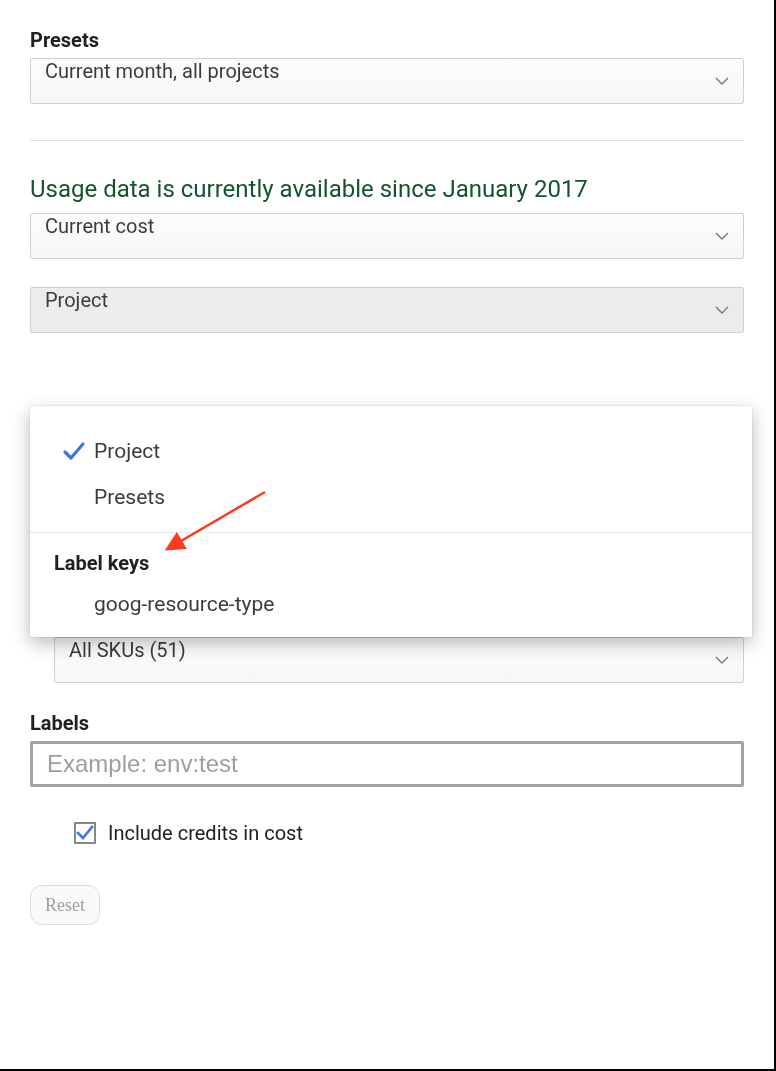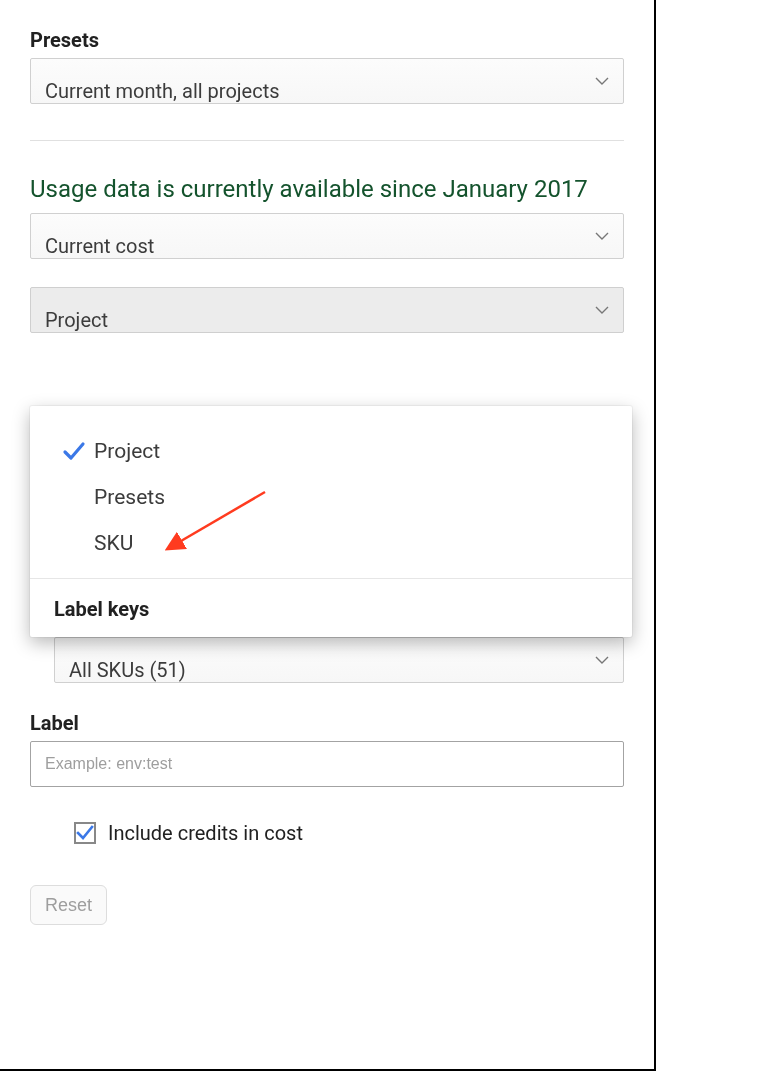--- a/index.html
+++ b/index.html
@@ -3,21 +3,21 @@
 <meta charset="utf-8">
 <style>
   * { box-sizing: border-box; }
   body {
     margin: 0;
     font-family: Roboto, "Helvetica Neue", Arial, sans-serif;
     background: #fff;
     color: #212121;
   }
   .panel {
-    width: 656px;
+    width: 776px;
     height: 1071px;
     border-right: 2px solid #000;
     border-bottom: 2px solid #000;
     padding: 28px 30px 20px 30px;
     position: relative;
   }
   .section-label {
     font-size: 20px;
     font-weight: 700;
     color: #212121;
@@ -29,21 +29,21 @@
     margin-bottom: 10px;
   }
   .select {
     position: relative;
     width: 100%;
     height: 46px;
     border: 1px solid #d0d0d0;
     border-radius: 2px;
     background: linear-gradient(#fcfcfc, #f7f7f7);
     display: flex;
-    align-items: flex-end;
+    align-items: flex-start;
     padding: 0 14px;
     font-size: 20px;
     color: #3c3c3c;
     cursor: pointer;
   }
   .select.active {
     background: #ececec;
     border-color: #cfcfcf;
   }
   .select .caret {
@@ -90,24 +90,24 @@
     margin: 12px 0 8px 0;
   }
   .dd-heading {
     font-size: 20px;
     font-weight: 700;
     padding: 10px 24px 6px 24px;
   }
   .input {
     width: 100%;
     height: 46px;
-    border: 1px solid #a3a3a3;
+    border: 3px solid #a3a3a3;
     border-radius: 2px;
     padding: 10px 14px;
-    font-size: 16px;
+    font-size: 24px;
     color: #3c3c3c;
     outline: none;
   }
   .input::placeholder { color: #9e9e9e; font-style: normal; }
   .checkbox-row {
     display: flex;
     align-items: center;
     margin-top: 34px;
     font-size: 20px;
     padding-left: 44px;
@@ -126,22 +126,23 @@
     margin-top: 40px;
     display: inline-flex;
     align-items: center;
     justify-content: center;
     height: 40px;
     padding: 0 14px;
     font-size: 18px;
     color: #9e9e9e;
     background: #fafafa;
     border: 1px solid #ddd;
-    border-radius: 6px;
+    border-radius: 12px;
     cursor: pointer;
+    font-family: Liberation Serif, serif;
   }
   .skus-block { margin-top: 304px; margin-left: 24px; }
   .annot-arrow {
     position: absolute;
     left: 155px;
     top: 482px;
     z-index: 60;
     pointer-events: none;
   }
 </style>
@@ -193,26 +194,26 @@
         <svg width="24" height="20" viewBox="0 0 24 20">
             <path d="M3 11 L9 17 L21 3" fill="none" stroke="#3b78e7" stroke-width="3.2" stroke-linecap="round" stroke-linejoin="round"></path>
           </svg>
       </span>
       <span>Project</span>
     </div>
     <div class="dd-item">
       <span class="check-slot"></span>
       <span>Presets</span>
     </div>
+    <div class="dd-divider"></div>
+    <div class="dd-heading">Label keys</div>
     <div class="dd-item">
       <span class="check-slot"></span>
-      <span>SKU</span>
-    </div>
-    <div class="dd-divider"></div>
-    <div class="dd-heading">Label keys</div>
+      <span>goog-resource-type</span>
+    </div>
   </div>
 
   
   <div class="annot-arrow">
     <svg width="120" height="80" viewBox="0 0 120 80">
       <defs>
         <marker id="ah" markerWidth="8" markerHeight="8" refX="6" refY="4" orient="auto">
           <path d="M0 0 L8 4 L0 8 Z" fill="#ff3b1f"></path>
         </marker>
       </defs>
@@ -229,21 +230,21 @@
         <svg width="14" height="8" viewBox="0 0 14 8">
             <path d="M1 1 L7 7 L13 1" fill="none" stroke="#777" stroke-width="1.4"></path>
           </svg>
       </span>
     </div>
   </div>
 
   <div class="gap"></div>
 
   
-  <div class="section-label">Label</div>
+  <div class="section-label">Labels</div>
   <input class="input" type="text" placeholder="Example: env:test" style="">
 
   
   <div class="checkbox-row">
     <span class="checkbox-box">
       <svg width="18" height="16" viewBox="0 0 18 16">
           <path d="M2 8 L7 13 L16 2" fill="none" stroke="#3b78e7" stroke-width="2.6" stroke-linecap="square"></path>
         </svg>
     </span>
     <span>Include credits in cost</span>

